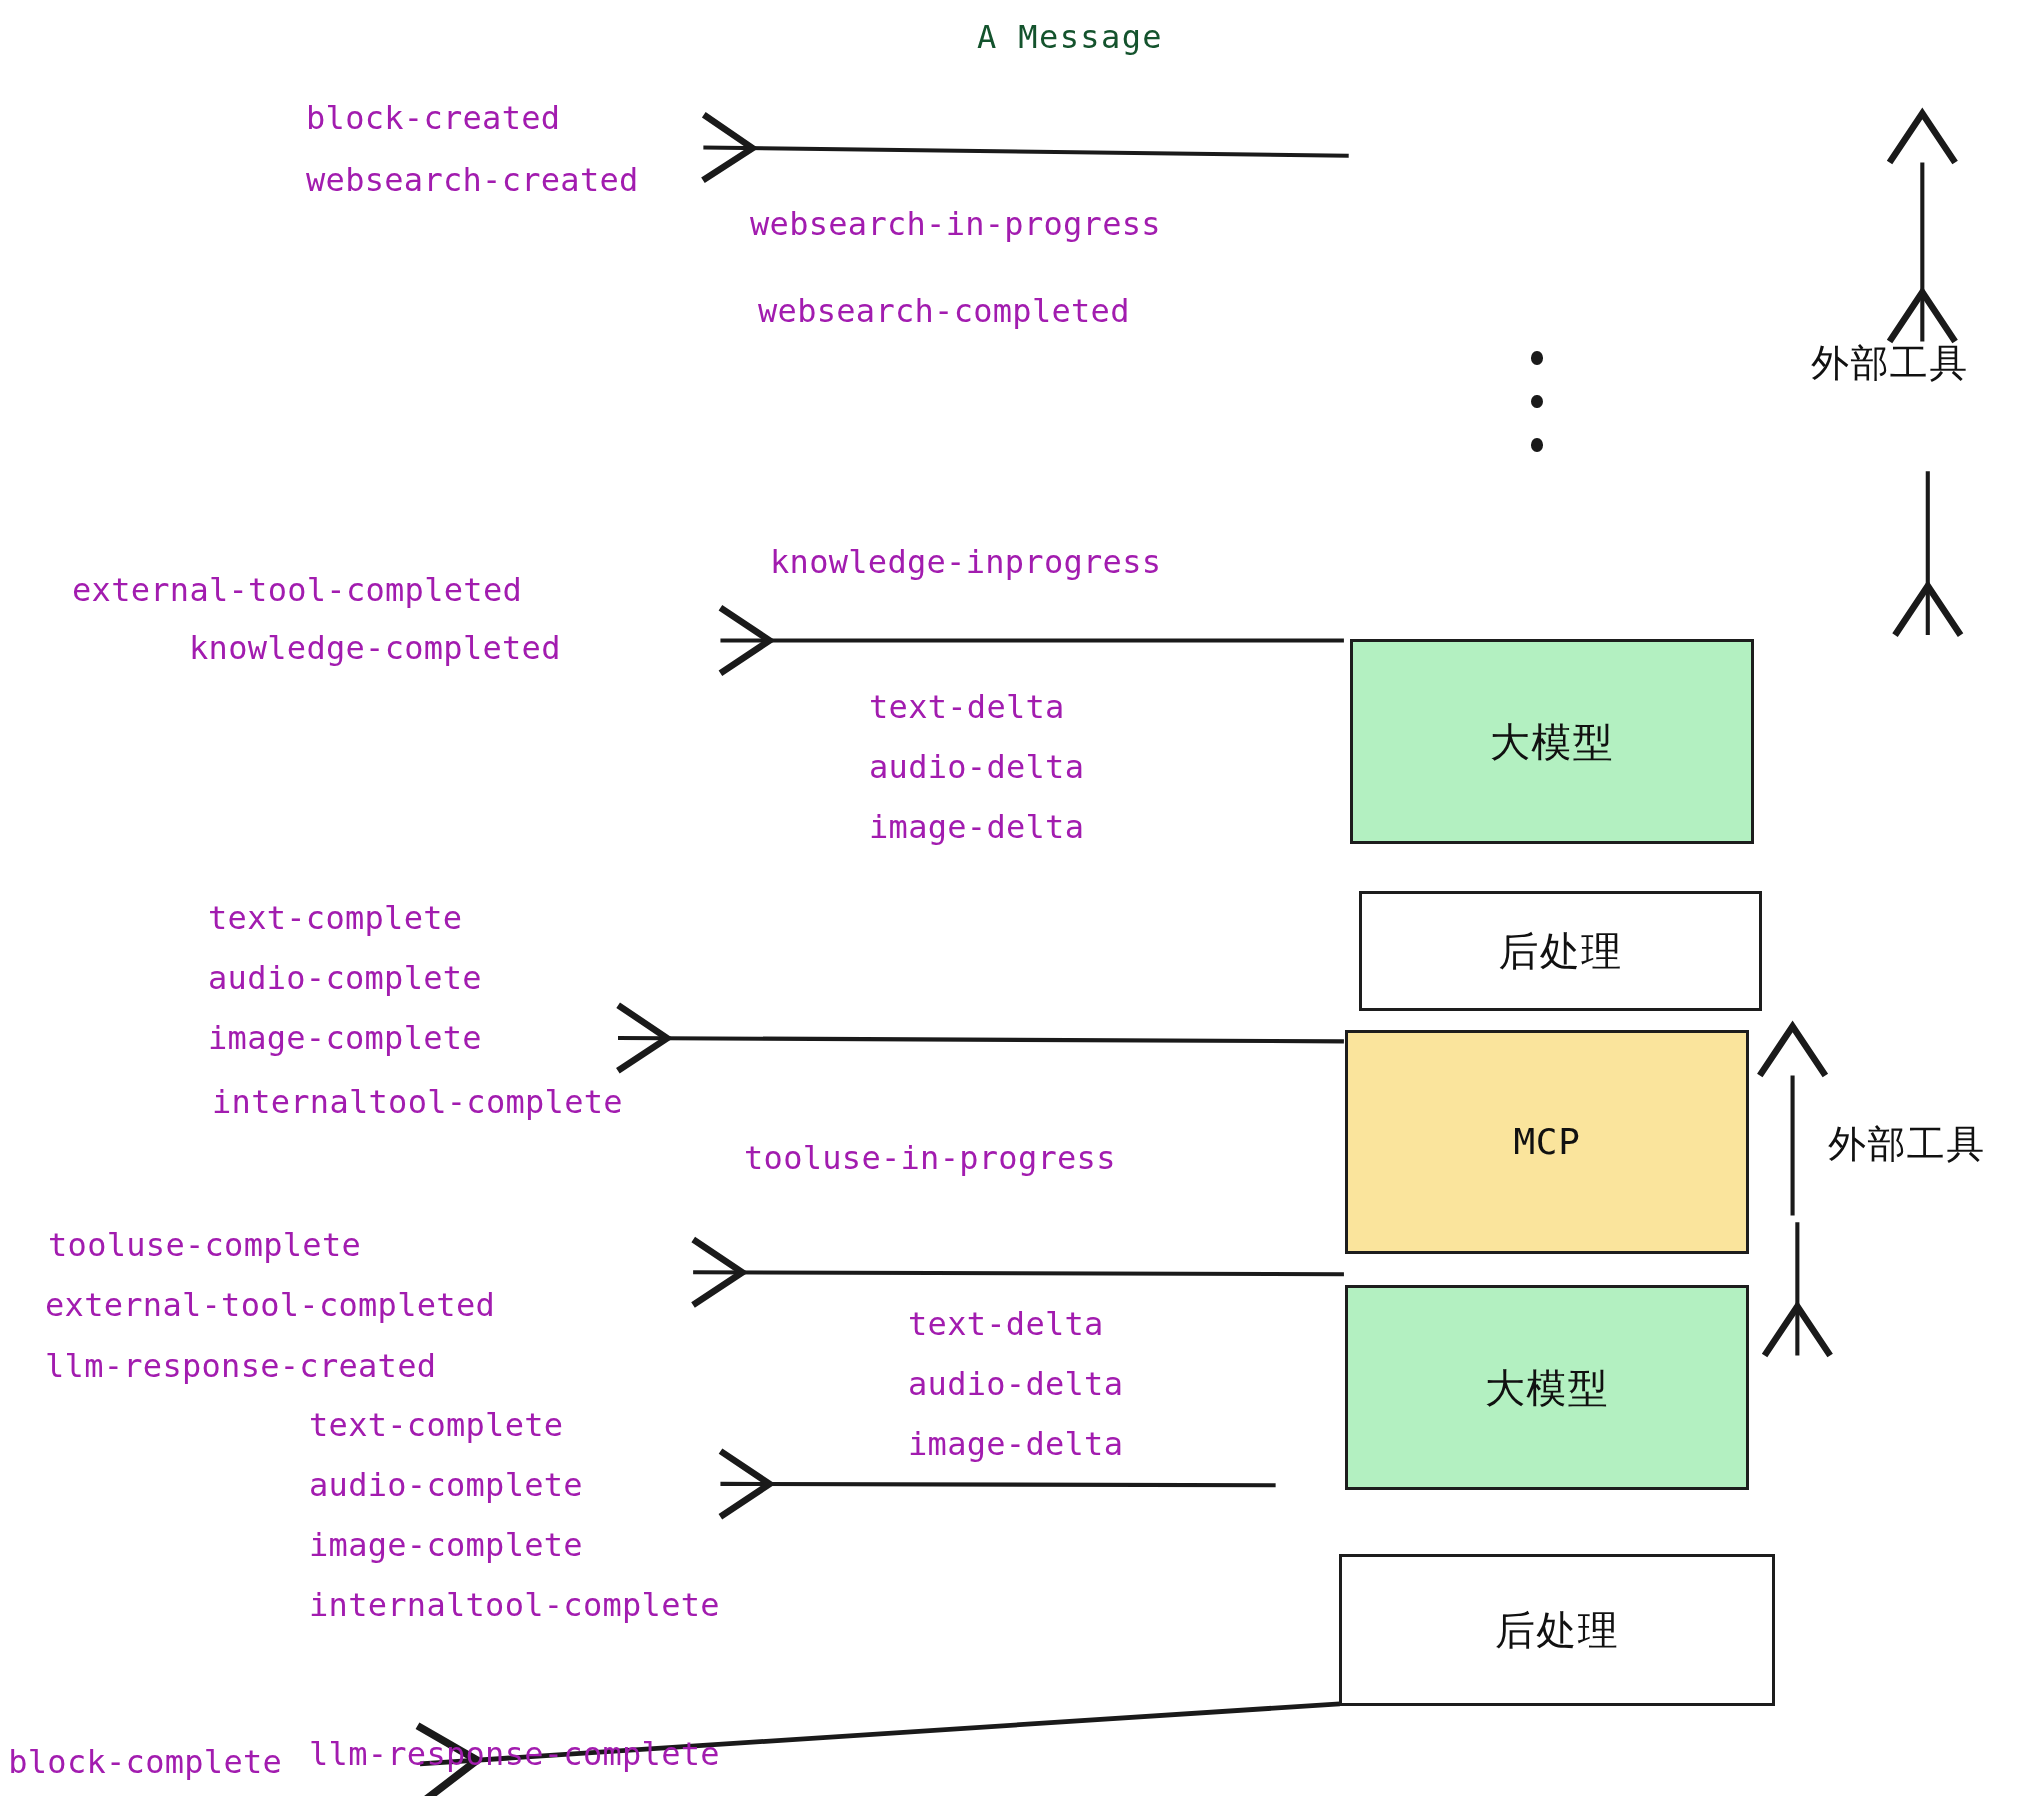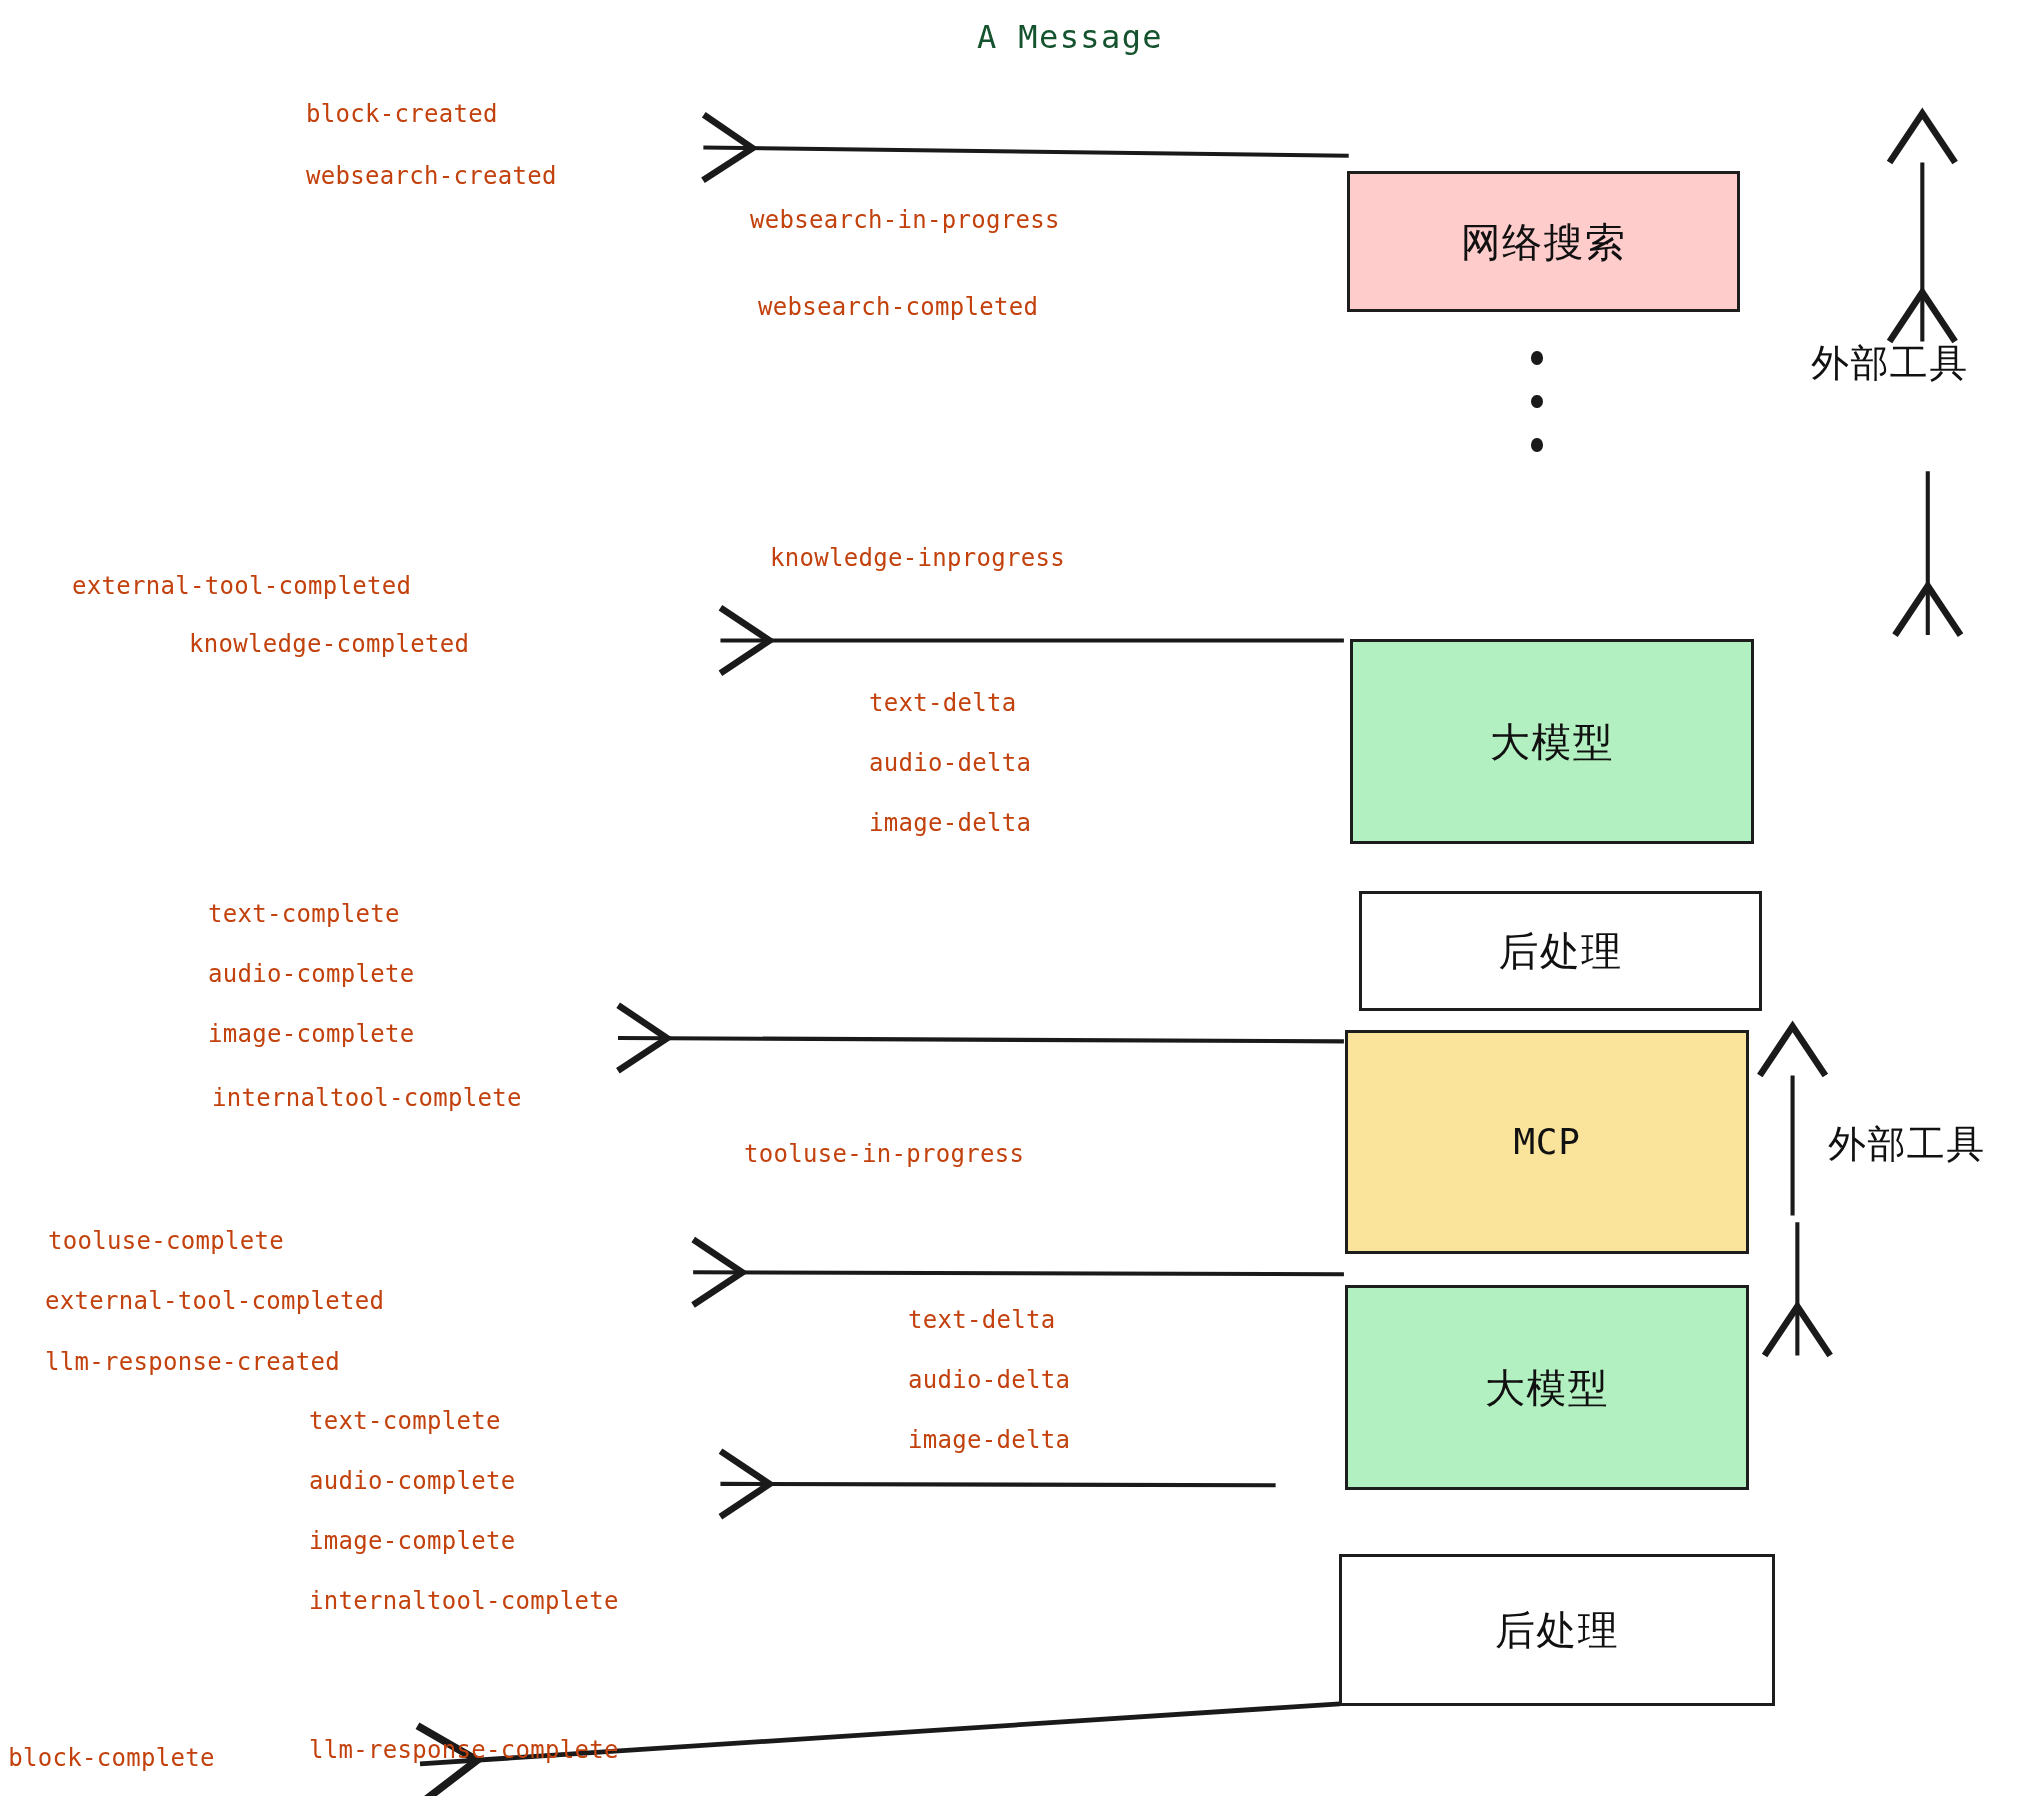--- a/index.html
+++ b/index.html
@@ -12,23 +12,23 @@
     width: 2035px;
     height: 1796px;
     background: #ffffff;
     overflow: hidden;
     font-family: "DejaVu Sans Mono", "Liberation Mono", monospace;
   }
   
   .evt {
     position: absolute;
     white-space: pre;
-    color: #c2410c;
-    font-family: "DejaVu Sans Mono", "Liberation Mono", monospace;
-    font-size: 24px;
+    color: #a21caf;
+    font-family: "DejaVu Sans Mono", "Liberation Mono", monospace;
+    font-size: 32px;
     line-height: 1;
     letter-spacing: 0.3px;
     font-weight: 500;
   }
   .title {
     position: absolute;
     white-space: pre;
     color: #14532d;
     font-family: "DejaVu Sans Mono", "Liberation Mono", monospace;
     font-size: 32px;
@@ -124,23 +124,20 @@
 
     <line x1="2815" y1="238" x2="2815" y2="500" stroke-width="6" marker-start="url(#ahU)" marker-end="url(#ahU)"></line>
     <line x1="2823" y1="690" x2="2823" y2="930" stroke-width="6" marker-end="url(#ahU)"></line>
 
     <line x1="2625" y1="1575" x2="2625" y2="1780" stroke-width="6" marker-start="url(#ahU)"></line>
     <line x1="2632" y1="1790" x2="2632" y2="1985" stroke-width="6" marker-end="url(#ahU)"></line>
   </svg>
 
   <div class="title" style="left:977px; top:18px;">A Message</div>
 
-  <div class="node" style="left:1347px; top:171px; width:393px; height:141px; background:#ffcccc;">
-    <span class="node-label">网络搜索</span>
-  </div>
 
   <div class="vdots" style="left:1531px; top:351px;">
     <i></i>
     <i></i>
     <i></i>
   </div>
 
 
   <div class="node" style="left:1350px; top:639px; width:404px; height:205px; background:#b3f0c1;">
     <span class="node-label">大模型</span>

